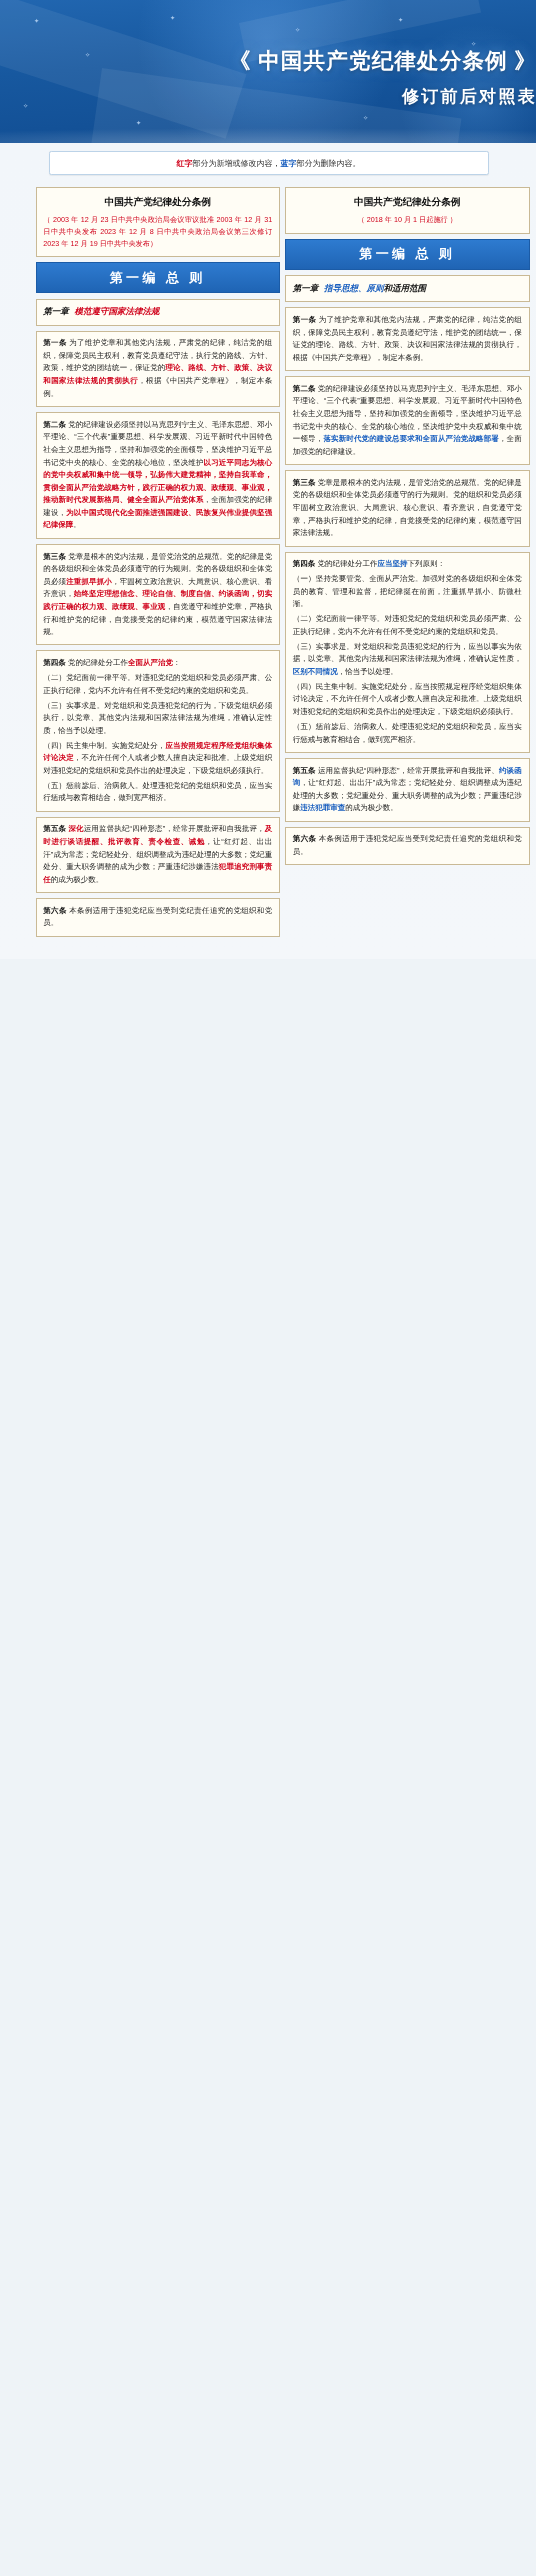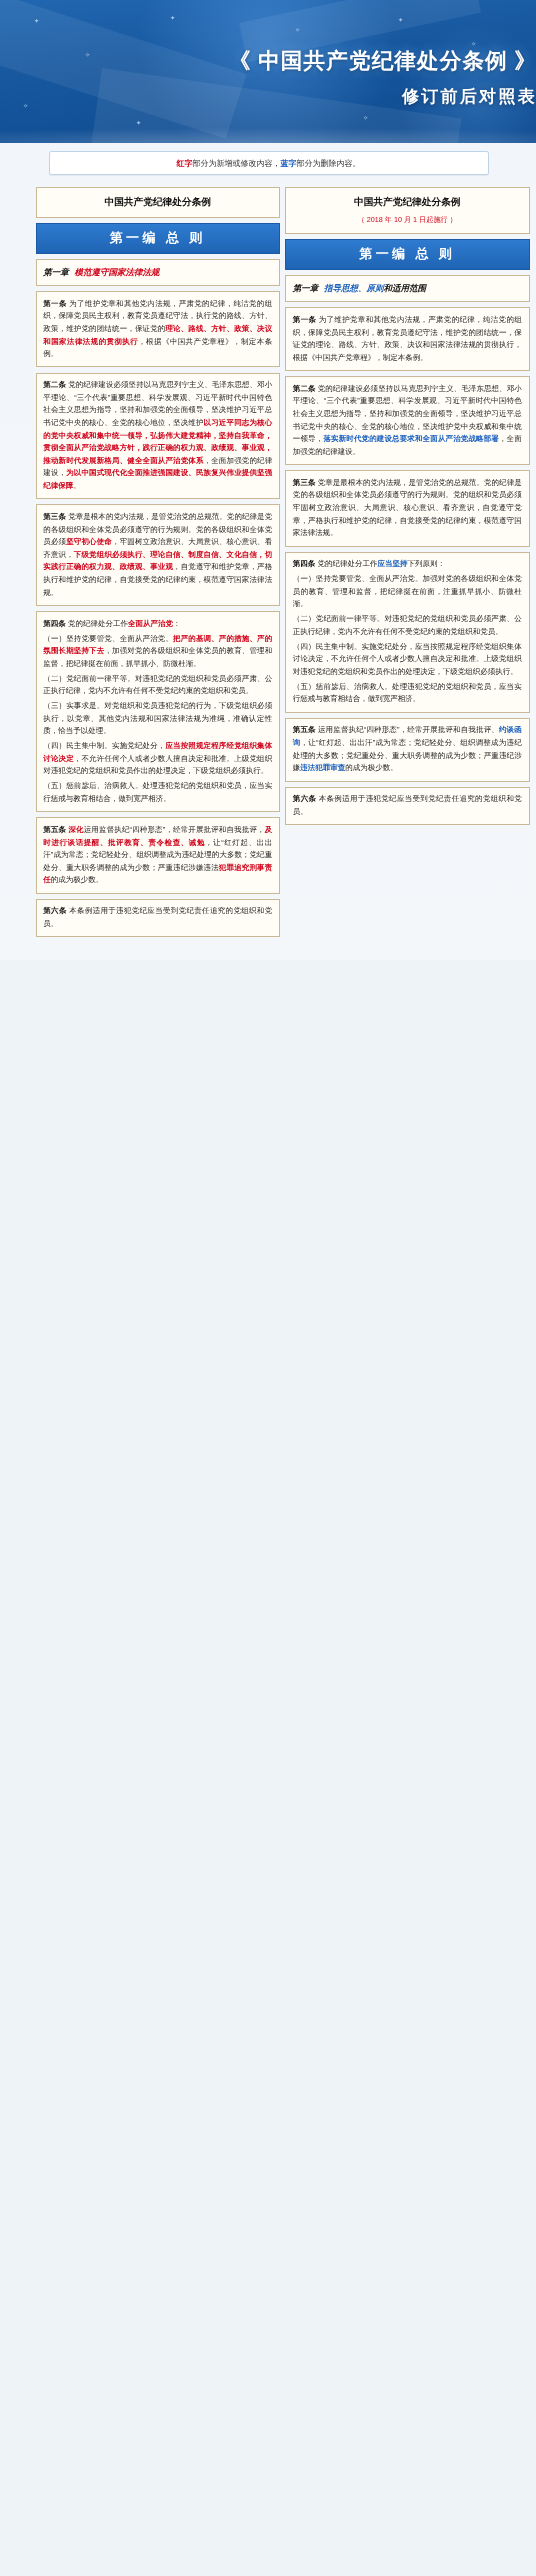--- a/index.html
+++ b/index.html
@@ -201,43 +201,43 @@
   <div class="legend">
     <span class="red">红字</span><span>部分为新增或修改内容，</span><span class="blue">蓝字</span><span>部分为删除内容。</span>
   </div>
 
   <div class="table">
 
     <div class="col">
 
       <div class="doc-head">
         <div class="name">中国共产党纪律处分条例</div>
+        <div class="meta">（ 2003 年 12 月 23 日中共中央政治局会议审议批准 2003 年 12 月 31 日中共中央发布  2023 年 12 月 8 日中共中央政治局会议第三次修订 2023 年 12 月 19 日中共中央发布）</div>
       </div>
 
       <div class="bar">第一编  总  则</div>
 
       <div class="chap">
         <span class="num">第一章</span><span class="t-red">模范遵守国家法律法规</span>
       </div>
 
       <div class="cell">
         <p><span class="art-no">第一条</span>  为了维护党章和其他党内法规，严肃党的纪律，纯洁党的组织，保障党员民主权利，教育党员遵纪守法，执行党的路线、方针、政策，维护党的团结统一，保证党的<span class="red-b">理论、路线、方针、政策、决议和国家法律法规的贯彻执行</span>，根据《中国共产党章程》，制定本条例。</p>
       </div>
 
       <div class="cell">
         <p><span class="art-no">第二条</span>  党的纪律建设必须坚持以马克思列宁主义、毛泽东思想、邓小平理论、“三个代表”重要思想、科学发展观、习近平新时代中国特色社会主义思想为指导，坚持和加强党的全面领导，坚决维护习近平总书记党中央的核心、全党的核心地位，坚决维护<span class="red-b">以习近平同志为核心的党中央权威和集中统一领导，弘扬伟大建党精神，坚持自我革命，贯彻全面从严治党战略方针，践行正确的权力观、政绩观、事业观，推动新时代发展新格局、健全全面从严治党体系</span>，全面加强党的纪律建设，<span class="red-b">为以中国式现代化全面推进强国建设、民族复兴伟业提供坚强纪律保障</span>。</p>
       </div>
 
       <div class="cell">
-        <p><span class="art-no">第三条</span>  党章是根本的党内法规，是管党治党的总规范。党的纪律是党的各级组织和全体党员必须遵守的行为规则。党的各级组织和全体党员必须<span class="red-b">坚守初心使命</span>，牢固树立政治意识、大局意识、核心意识、看齐意识，<span class="red-b">下级党组织必须执行、理论自信、制度自信、文化自信，切实践行正确的权力观、政绩观、事业观</span>，自觉遵守和维护党章，严格执行和维护党的纪律，自觉接受党的纪律约束，模范遵守国家法律法规。</p>
+        <p><span class="art-no">第三条</span>  党章是根本的党内法规，是管党治党的总规范。党的纪律是党的各级组织和全体党员必须遵守的行为规则。党的各级组织和全体党员必须<span class="red-b">注重抓早抓小</span>，牢固树立政治意识、大局意识、核心意识、看齐意识，<span class="red-b">始终坚定理想信念、理论自信、制度自信、约谈函询，切实践行正确的权力观、政绩观、事业观</span>，自觉遵守和维护党章，严格执行和维护党的纪律，自觉接受党的纪律约束，模范遵守国家法律法规。</p>
       </div>
 
       <div class="cell">
         <p><span class="art-no">第四条</span>  党的纪律处分工作<span class="red-b">全面从严治党</span>：</p>
-        <p>（一）坚持党要管党、全面从严治党。<span class="red-b">把严的基调、严的措施、严的氛围长期坚持下去</span>，加强对党的各级组织和全体党员的教育、管理和监督，把纪律挺在前面，抓早抓小、防微杜渐。</p>
         <p>（二）党纪面前一律平等。对违犯党纪的党组织和党员必须严肃、公正执行纪律，党内不允许有任何不受党纪约束的党组织和党员。</p>
         <p>（三）实事求是。对党组织和党员违犯党纪的行为，下级党组织必须执行，以党章、其他党内法规和国家法律法规为准绳，准确认定性质，恰当予以处理。</p>
         <p>（四）民主集中制。实施党纪处分，<span class="red-b">应当按照规定程序经党组织集体讨论决定</span>，不允许任何个人或者少数人擅自决定和批准。上级党组织对违犯党纪的党组织和党员作出的处理决定，下级党组织必须执行。</p>
         <p>（五）惩前毖后、治病救人。处理违犯党纪的党组织和党员，应当实行惩戒与教育相结合，做到宽严相济。</p>
       </div>
 
       <div class="cell">
         <p><span class="art-no">第五条</span>  <span class="red-b">深化</span>运用监督执纪“四种形态”，经常开展批评和自我批评，<span class="red-b">及时进行谈话提醒、批评教育、责令检查、诫勉</span>，让“红灯起、出出汗”成为常态；党纪轻处分、组织调整成为违纪处理的大多数；党纪重处分、重大职务调整的成为少数；严重违纪涉嫌违法<span class="red-b">犯罪追究刑事责任</span>的成为极少数。</p>
       </div>
 
@@ -269,20 +269,21 @@
       </div>
 
       <div class="cell">
         <p><span class="art-no">第三条</span>  党章是最根本的党内法规，是管党治党的总规范。党的纪律是党的各级组织和全体党员必须遵守的行为规则。党的组织和党员必须牢固树立政治意识、大局意识、核心意识、看齐意识，自觉遵守党章，严格执行和维护党的纪律，自觉接受党的纪律约束，模范遵守国家法律法规。</p>
       </div>
 
       <div class="cell">
         <p><span class="art-no">第四条</span>  党的纪律处分工作<span class="blue-b">应当坚持</span>下列原则：</p>
         <p>（一）坚持党要管党、全面从严治党。加强对党的各级组织和全体党员的教育、管理和监督，把纪律挺在前面，注重抓早抓小、防微杜渐。</p>
         <p>（二）党纪面前一律平等。对违犯党纪的党组织和党员必须严肃、公正执行纪律，党内不允许有任何不受党纪约束的党组织和党员。</p>
+        <p>（三）实事求是。对党组织和党员违犯党纪的行为，应当以事实为依据，以党章、其他党内法规和国家法律法规为准绳，准确认定性质，<span class="blue-b">区别不同情况</span>，恰当予以处理。</p>
         <p>（四）民主集中制。实施党纪处分，应当按照规定程序经党组织集体讨论决定，不允许任何个人或者少数人擅自决定和批准。上级党组织对违犯党纪的党组织和党员作出的处理决定，下级党组织必须执行。</p>
         <p>（五）惩前毖后、治病救人。处理违犯党纪的党组织和党员，应当实行惩戒与教育相结合，做到宽严相济。</p>
       </div>
 
       <div class="cell">
         <p><span class="art-no">第五条</span>  运用监督执纪“四种形态”，经常开展批评和自我批评、<span class="blue-b">约谈函询</span>，让“红灯起、出出汗”成为常态；党纪轻处分、组织调整成为违纪处理的大多数；党纪重处分、重大职务调整的成为少数；严重违纪涉嫌<span class="blue-b">违法犯罪审查</span>的成为极少数。</p>
       </div>
 
       <div class="cell">
         <p><span class="art-no">第六条</span>  本条例适用于违犯党纪应当受到党纪责任追究的党组织和党员。</p>

